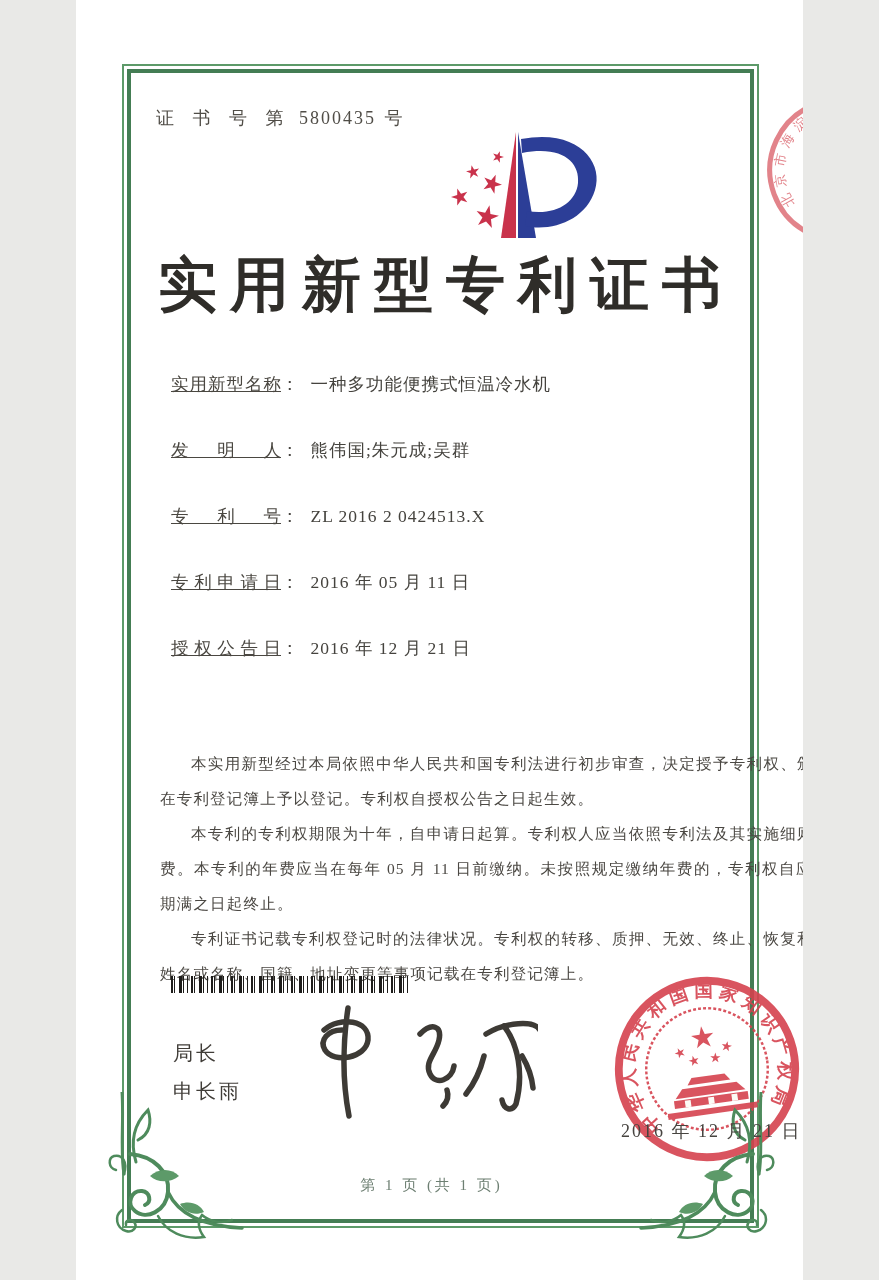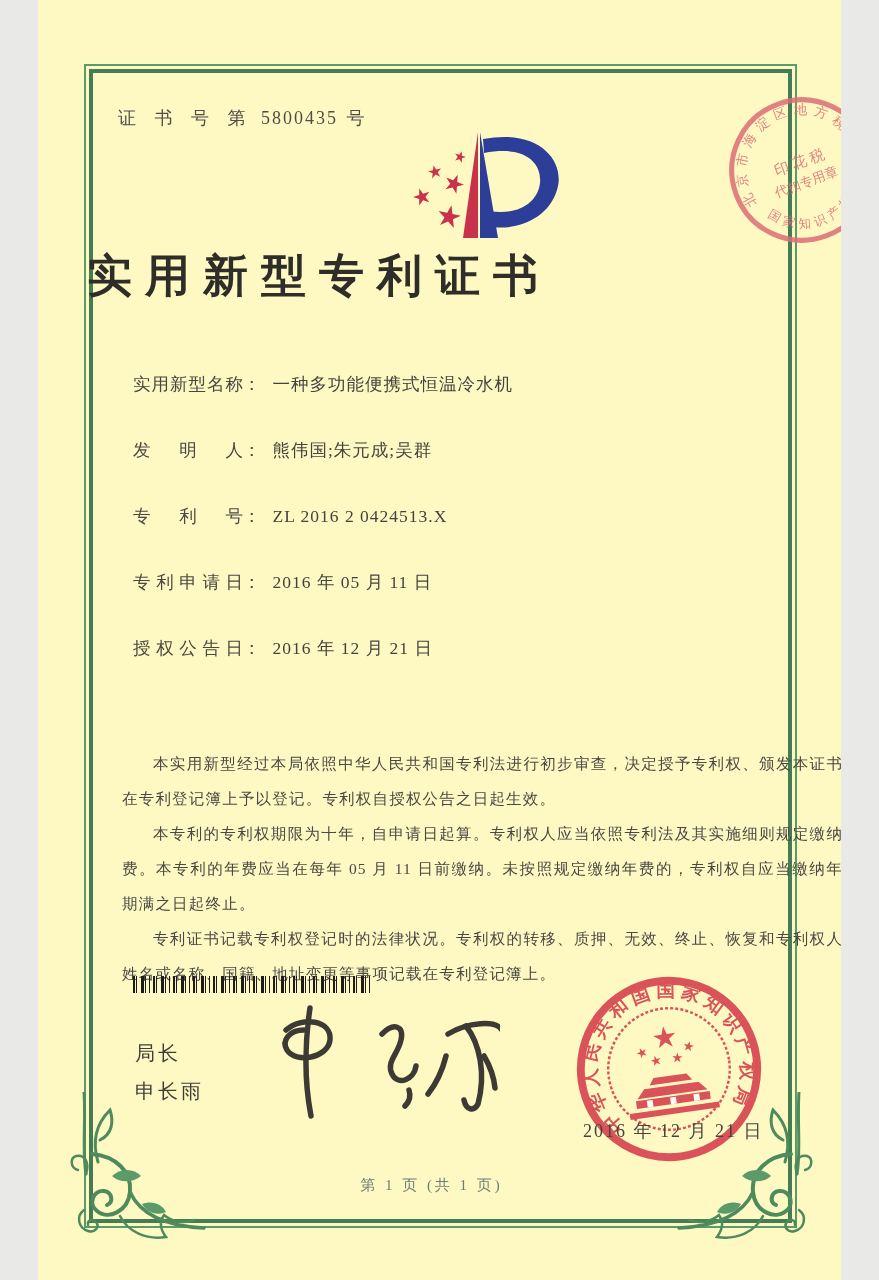--- a/index.html
+++ b/index.html
@@ -1,19 +1,19 @@
 <!DOCTYPE html>
 <html><head>
 <meta charset="utf-8">
 <style>
   html,body{margin:0;padding:0;background:#e9e9e7;}
   .page{
-    position:relative;width:803px;height:1280px;margin:0 auto;
-    background:#fef9c3;overflow:hidden;
-    font-family:"Liberation Serif","DejaVu Serif",serif;color:#46443f;
+    position:relative;width:695px;height:1280px;margin:0 auto;
+    background:#ffffff;overflow:hidden;
+    font-family:"Liberation Serif","DejaVu Serif",serif;color:#46443f;padding-left:32px;
   }
   
   .frame-outer{
     position:absolute;left:46px;top:64px;right:44px;bottom:52px;
     border:2px solid #5d9a69;
   }
   .frame-inner{
     position:absolute;left:3px;top:3px;right:3px;bottom:3px;
     border:4px solid #447d54;
   }
@@ -22,31 +22,30 @@
   .corner-orn.br{right:20px;bottom:28px;transform:scaleX(-1);}
   
   .cert-number{
     position:absolute;left:80px;top:106px;font-size:18px;color:#504d47;
   }
   .cert-number .sp{letter-spacing:7px;}
   .cert-number .num{margin-left:4px;letter-spacing:2px;}
   .cert-number .suf{margin-left:4px;}
   .logo{position:absolute;left:342px;top:126px;width:220px;height:140px;}
   .doc-title{
-    position:absolute;left:0;right:0;top:246px;
-    font-size:45px;font-weight:600;color:#2f2d29;letter-spacing:13px;
+    position:absolute;left:0;right:0;top:246px;text-align:center;
+    font-size:59px;font-weight:600;color:#2f2d29;letter-spacing:13px;
     padding-left:13px;
-    margin-left:36px;
   }
   
   .fields{position:absolute;left:95px;top:372px;width:700px;}
   .field-row{height:22px;margin-bottom:44px;font-size:17.5px;white-space:nowrap;}
   .flabel{
     display:inline-block;width:110px;color:#4a4741;
-    text-align:justify;text-align-last:justify;vertical-align:bottom;
+    text-align:justify;text-align-last:justify;vertical-align:bottom;text-decoration:underline;
   }
   .fcolon{margin:0 2px 0 0;}
   .fvalue{margin-left:10px;color:#45433e;letter-spacing:1px;}
   
   .body-text{
     position:absolute;left:84px;top:746px;width:738px;
     font-size:15.5px;line-height:35px;letter-spacing:1.2px;
     text-align:justify;color:#4b4843;
   }
   .body-text p{margin:0;text-indent:2em;}

